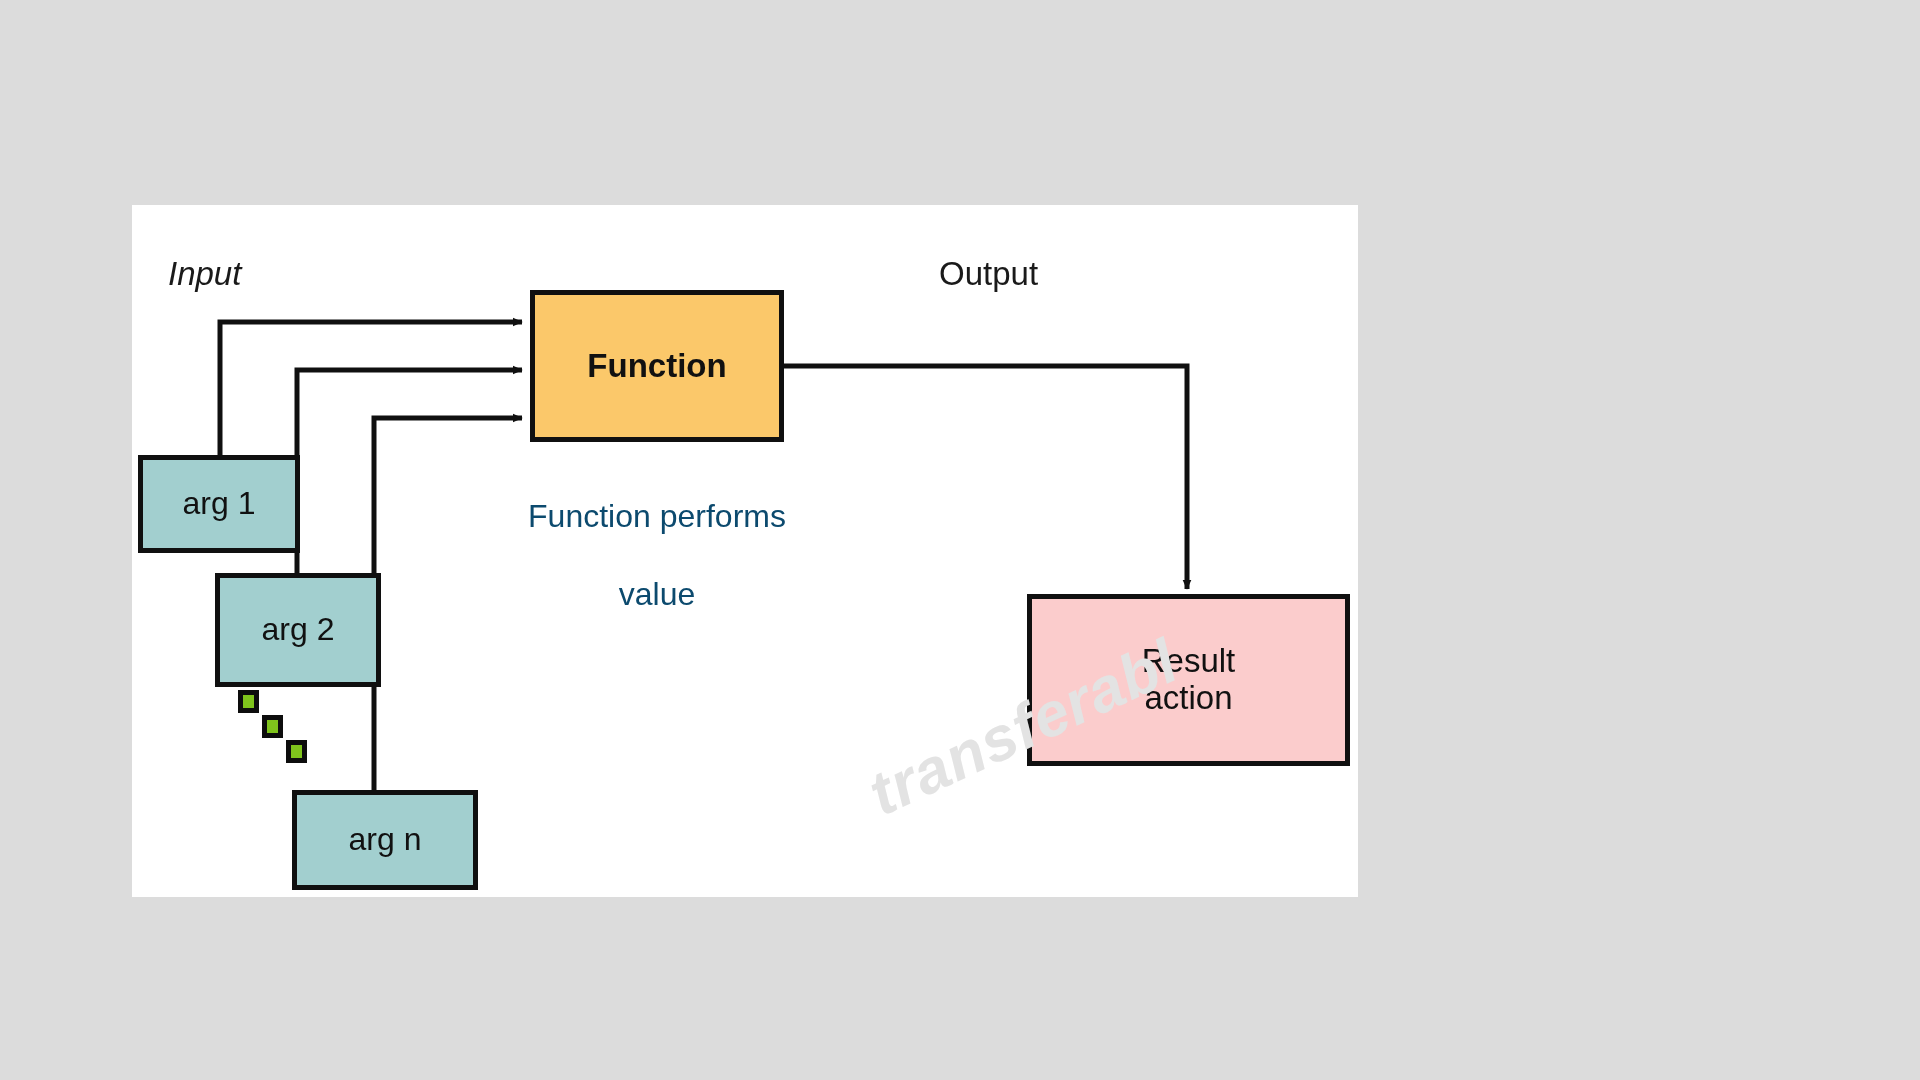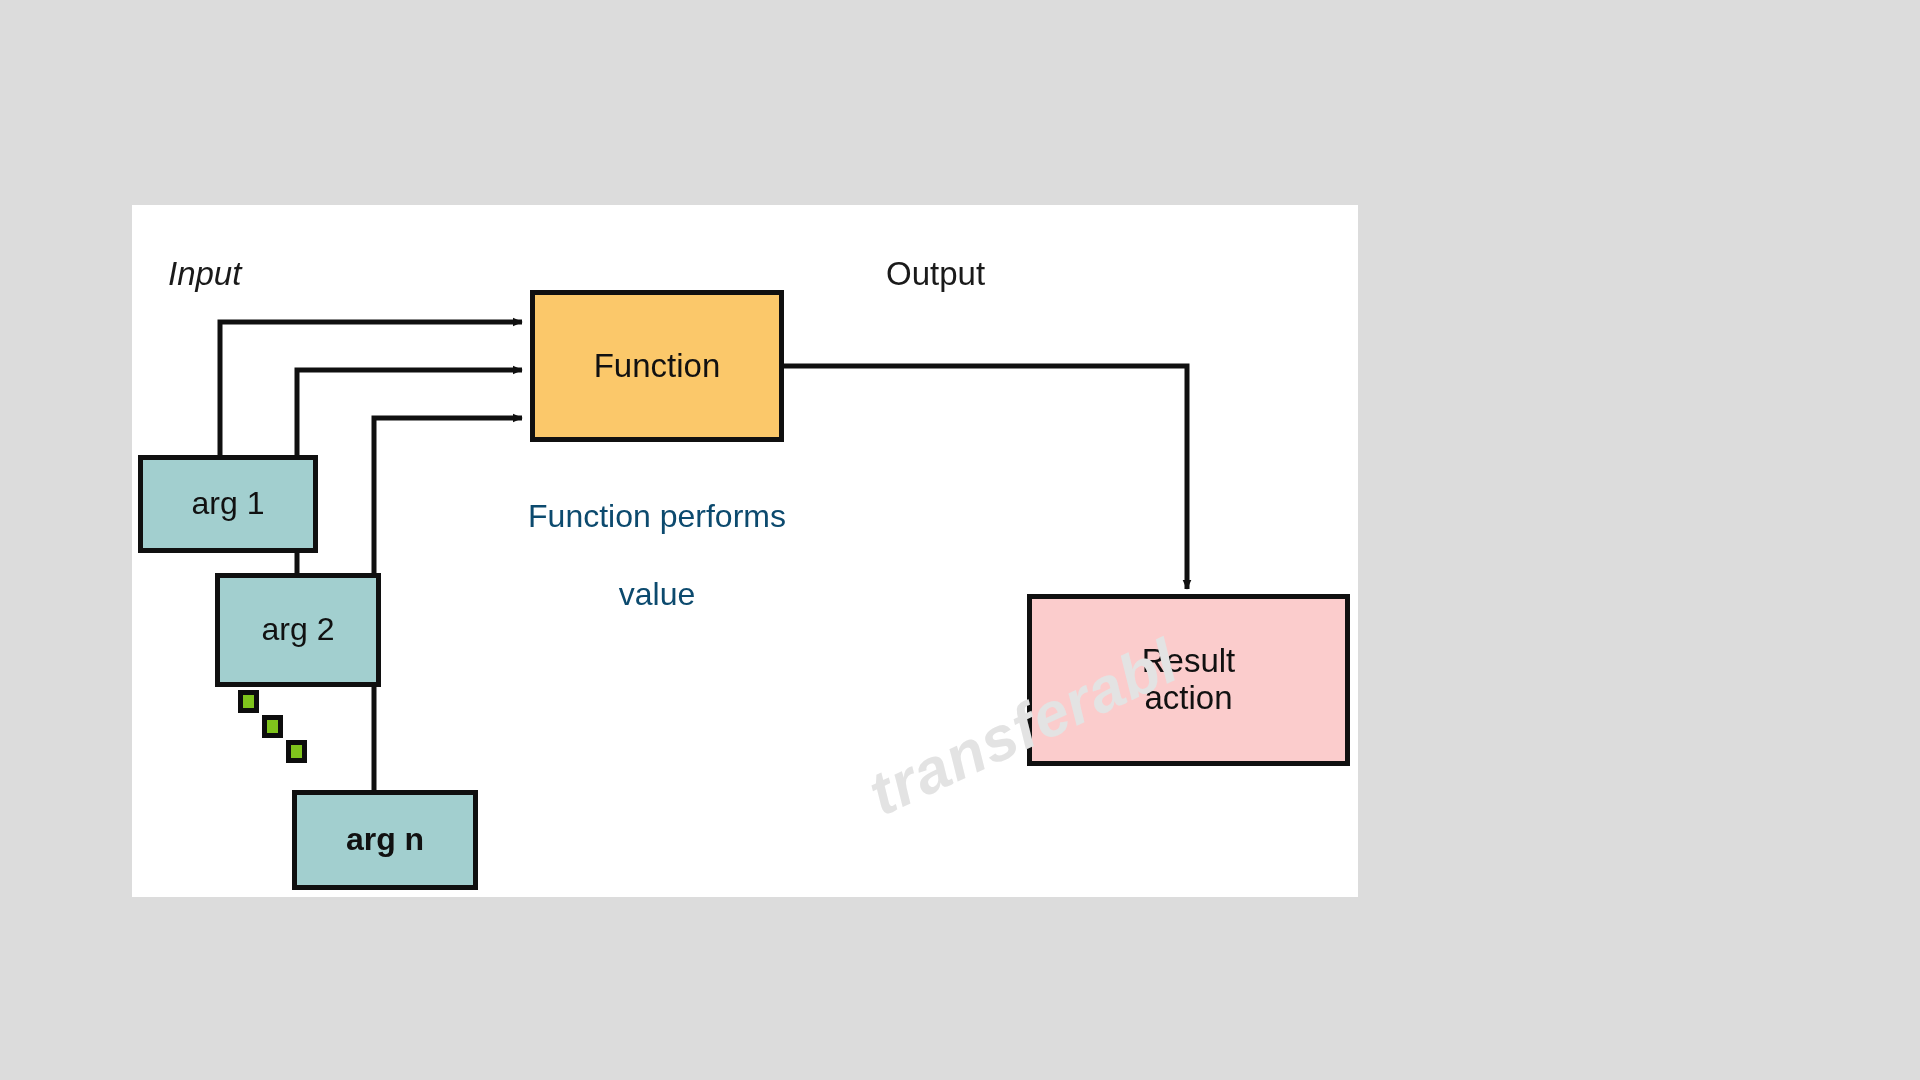--- a/index.html
+++ b/index.html
@@ -63,20 +63,21 @@
   }
 
   .node-arg {
     background: #a2cfcf;
     font-size: 32px;
   }
 
   .node-function {
     background: #fbc86a;
     font-size: 33px;
+    font-weight: bold;
   }
 
   .node-result {
     background: #fbcccc;
     font-size: 33px;
   }
 
   .caption {
     position: absolute;
     color: #0c4a6e;
@@ -127,40 +128,40 @@
 
       <path d="M 165,368 L 165,165 L 390,165" fill="none" stroke="#101010" stroke-width="5" stroke-linecap="butt" stroke-linejoin="miter" marker-end="url(#arrowRight)"></path>
 
       <path d="M 242,585 L 242,213 L 390,213" fill="none" stroke="#101010" stroke-width="5" stroke-linecap="butt" stroke-linejoin="miter" marker-end="url(#arrowRight)"></path>
 
       <path d="M 651,161 L 1055,161 L 1055,384" fill="none" stroke="#101010" stroke-width="5" stroke-linecap="butt" stroke-linejoin="miter" marker-end="url(#arrowDown)"></path>
     </svg>
 
     <div class="section-label" style="left:36px; top:52px;font-style:italic;">Input</div>
 
-    <div class="section-label" style="left:754px; top:52px;">Output</div>
+    <div class="section-label" style="left:807px; top:52px;">Output</div>
 
     <div class="node node-function" style="left:398px; top:85px; width:254px; height:152px;">
       <span>Function</span>
     </div>
 
     <div class="caption" style="left:330px; top:253px; width:390px;">
       <span>Function performs</span><br>
       <span>value</span>
     </div>
 
-    <div class="node node-arg" style="left:6px; top:250px; width:180px; height:98px;">
+    <div class="node node-arg" style="left:6px; top:250px; width:162px; height:98px;">
       <span>arg 1</span>
     </div>
 
     <div class="node node-arg" style="left:83px; top:368px; width:166px; height:114px;">
       <span>arg 2</span>
     </div>
 
-    <div class="node node-arg" style="left:160px; top:585px; width:186px; height:100px;font-weight:bold;">
+    <div class="node node-arg" style="left:160px; top:585px; width:186px; height:100px;">
       <span>arg n</span>
     </div>
 
     <div class="ellipsis-dot" style="left:106px; top:485px; width:21px; height:23px;"></div>
     <div class="ellipsis-dot" style="left:130px; top:510px; width:21px; height:23px;"></div>
     <div class="ellipsis-dot" style="left:154px; top:535px; width:21px; height:23px;"></div>
 
     <div class="node node-result" style="left:895px; top:389px; width:323px; height:172px;">
       <div>
         <span>Result</span><br>

